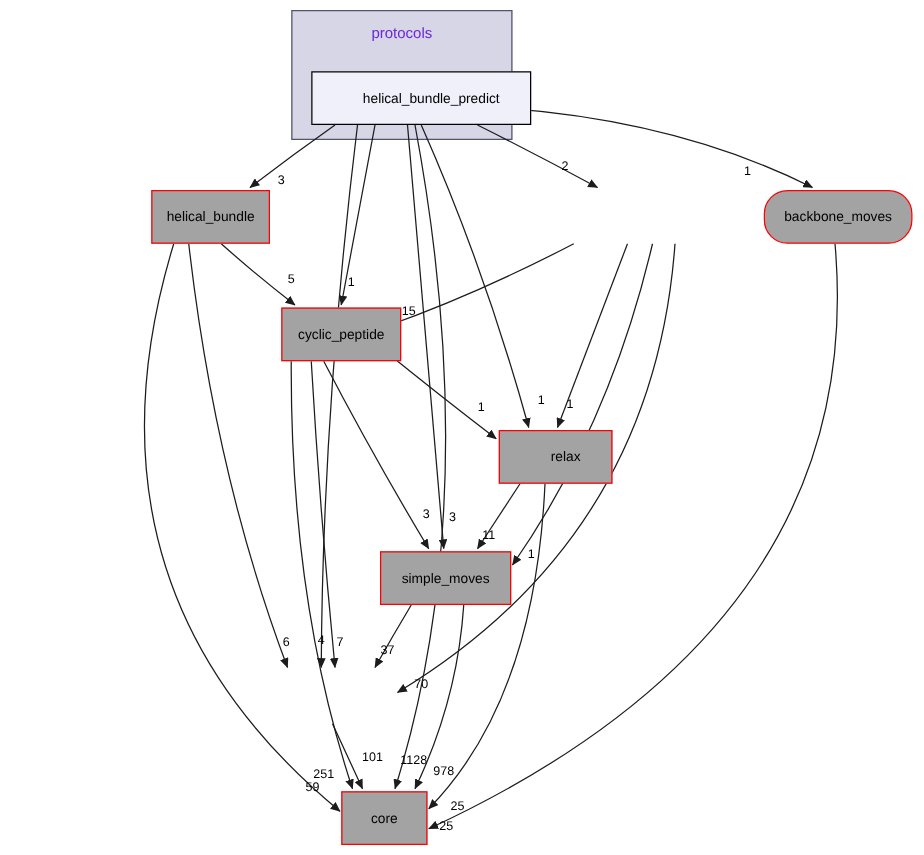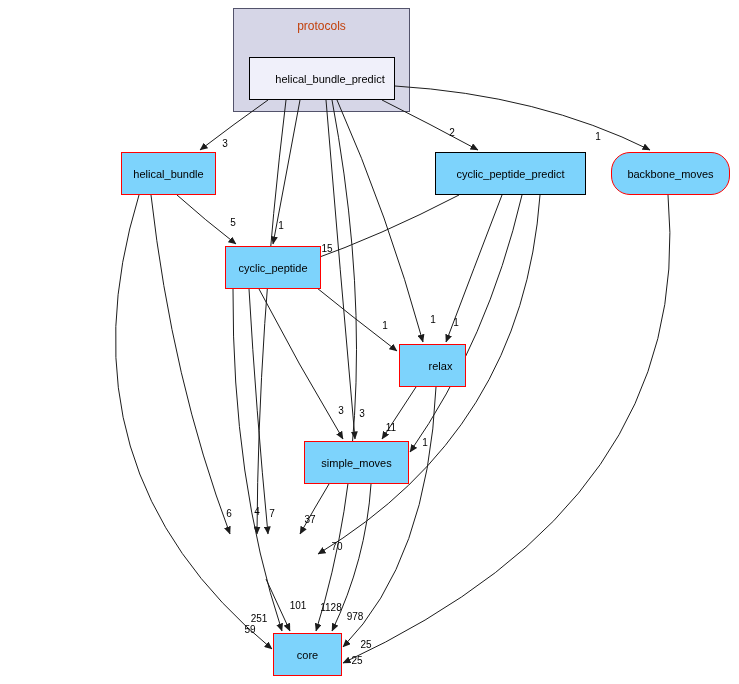--- a/index.html
+++ b/index.html
@@ -21,59 +21,59 @@
     background: var(--cluster-fill, #d6d6e7);
     border: 1px solid var(--cluster-border, #53536b);
     box-sizing: border-box;
     z-index: 1;
   }
   .cluster-label {
     position: absolute;
     left: 0; top: 10px; width: 100%;
     text-align: center;
     font-size: 12px;
-    color: #c2410c;
+    color: #6d28d9;
   }
   svg.edges {
     position: absolute;
     left: 0; top: 0;
     z-index: 2;
   }
   .edge-path {
     fill: none;
     stroke: var(--edge, #1c1c1c);
     stroke-width: 1;
   }
   .edge-label {
     font-size: 10px;
     fill: #000;
     text-anchor: middle;
     font-family: "Liberation Sans", sans-serif;
   }
   .node {
     position: absolute;
-    background: #7dd3fc;
+    background: #a3a3a3;
     border: 1px solid var(--black, #000000);
     box-sizing: border-box;
     display: flex;
     align-items: center;
     justify-content: center;
     font-size: 11px;
     color: #000;
     z-index: 3;
     white-space: nowrap;
     cursor: pointer;
   }
   .node.accent-red { border-color: var(--red, #ff0000); }
-  #n-helical_bundle_predict { left:249px; top:57px;  width:146px; height:43px; background: var(--inner-fill, #f0f0fa); z-index: 4; padding-left: 16px; }
+  #n-helical_bundle_predict { left:249px; top:57px;  width:176px; height:43px; background: var(--inner-fill, #f0f0fa); z-index: 4; padding-left: 16px; }
   #n-helical_bundle        { left:121px; top:152px; width:95px;  height:43px; }
   #n-cyclic_peptide_predict{ left:435px; top:152px; width:151px; height:43px; }
   #n-backbone_moves        { left:611px; top:152px; width:119px; height:43px;border-radius:19px; }
   #n-cyclic_peptide        { left:225px; top:246px; width:96px;  height:43px; }
-  #n-relax                 { left:399px; top:344px; width:67px;  height:43px;padding-left:16px; }
+  #n-relax                 { left:399px; top:344px; width:91px;  height:43px;padding-left:16px; }
   #n-simple_moves          { left:304px; top:441px; width:105px; height:43px; }
   #n-rosetta_scripts       { left:212px; top:536px; width:105px; height:43px; }
   #n-core                  { left:273px; top:633px; width:69px;  height:43px; }
 </style>
 </head>
 <body>
 
 <div class="canvas">
 
   <div class="cluster">
@@ -135,20 +135,19 @@
         <text x="259" y="622" class="edge-label">251</text>
         <path d="M 139 195 Q 55 470 272 649" class="edge-path" marker-end="url(#arrowhead)"></path>
         <text x="250" y="633" class="edge-label">59</text>
         <path d="M 668 195 Q 695 500 343 663" class="edge-path" marker-end="url(#arrowhead)"></path>
         <text x="357" y="664" class="edge-label">25</text>
       </g>
   </svg>
 
   <div class="node accent-black" id="n-helical_bundle_predict">helical_bundle_predict</div>
   <div class="node accent-red" id="n-helical_bundle">helical_bundle</div>
-  <div class="node accent-black" id="n-cyclic_peptide_predict">cyclic_peptide_predict</div>
   <div class="node accent-red" id="n-backbone_moves">backbone_moves</div>
   <div class="node accent-red" id="n-cyclic_peptide">cyclic_peptide</div>
   <div class="node accent-red" id="n-relax">relax</div>
   <div class="node accent-red" id="n-simple_moves">simple_moves</div>
   <div class="node accent-red" id="n-core">core</div>
 
 </div>
 
 </body></html>

